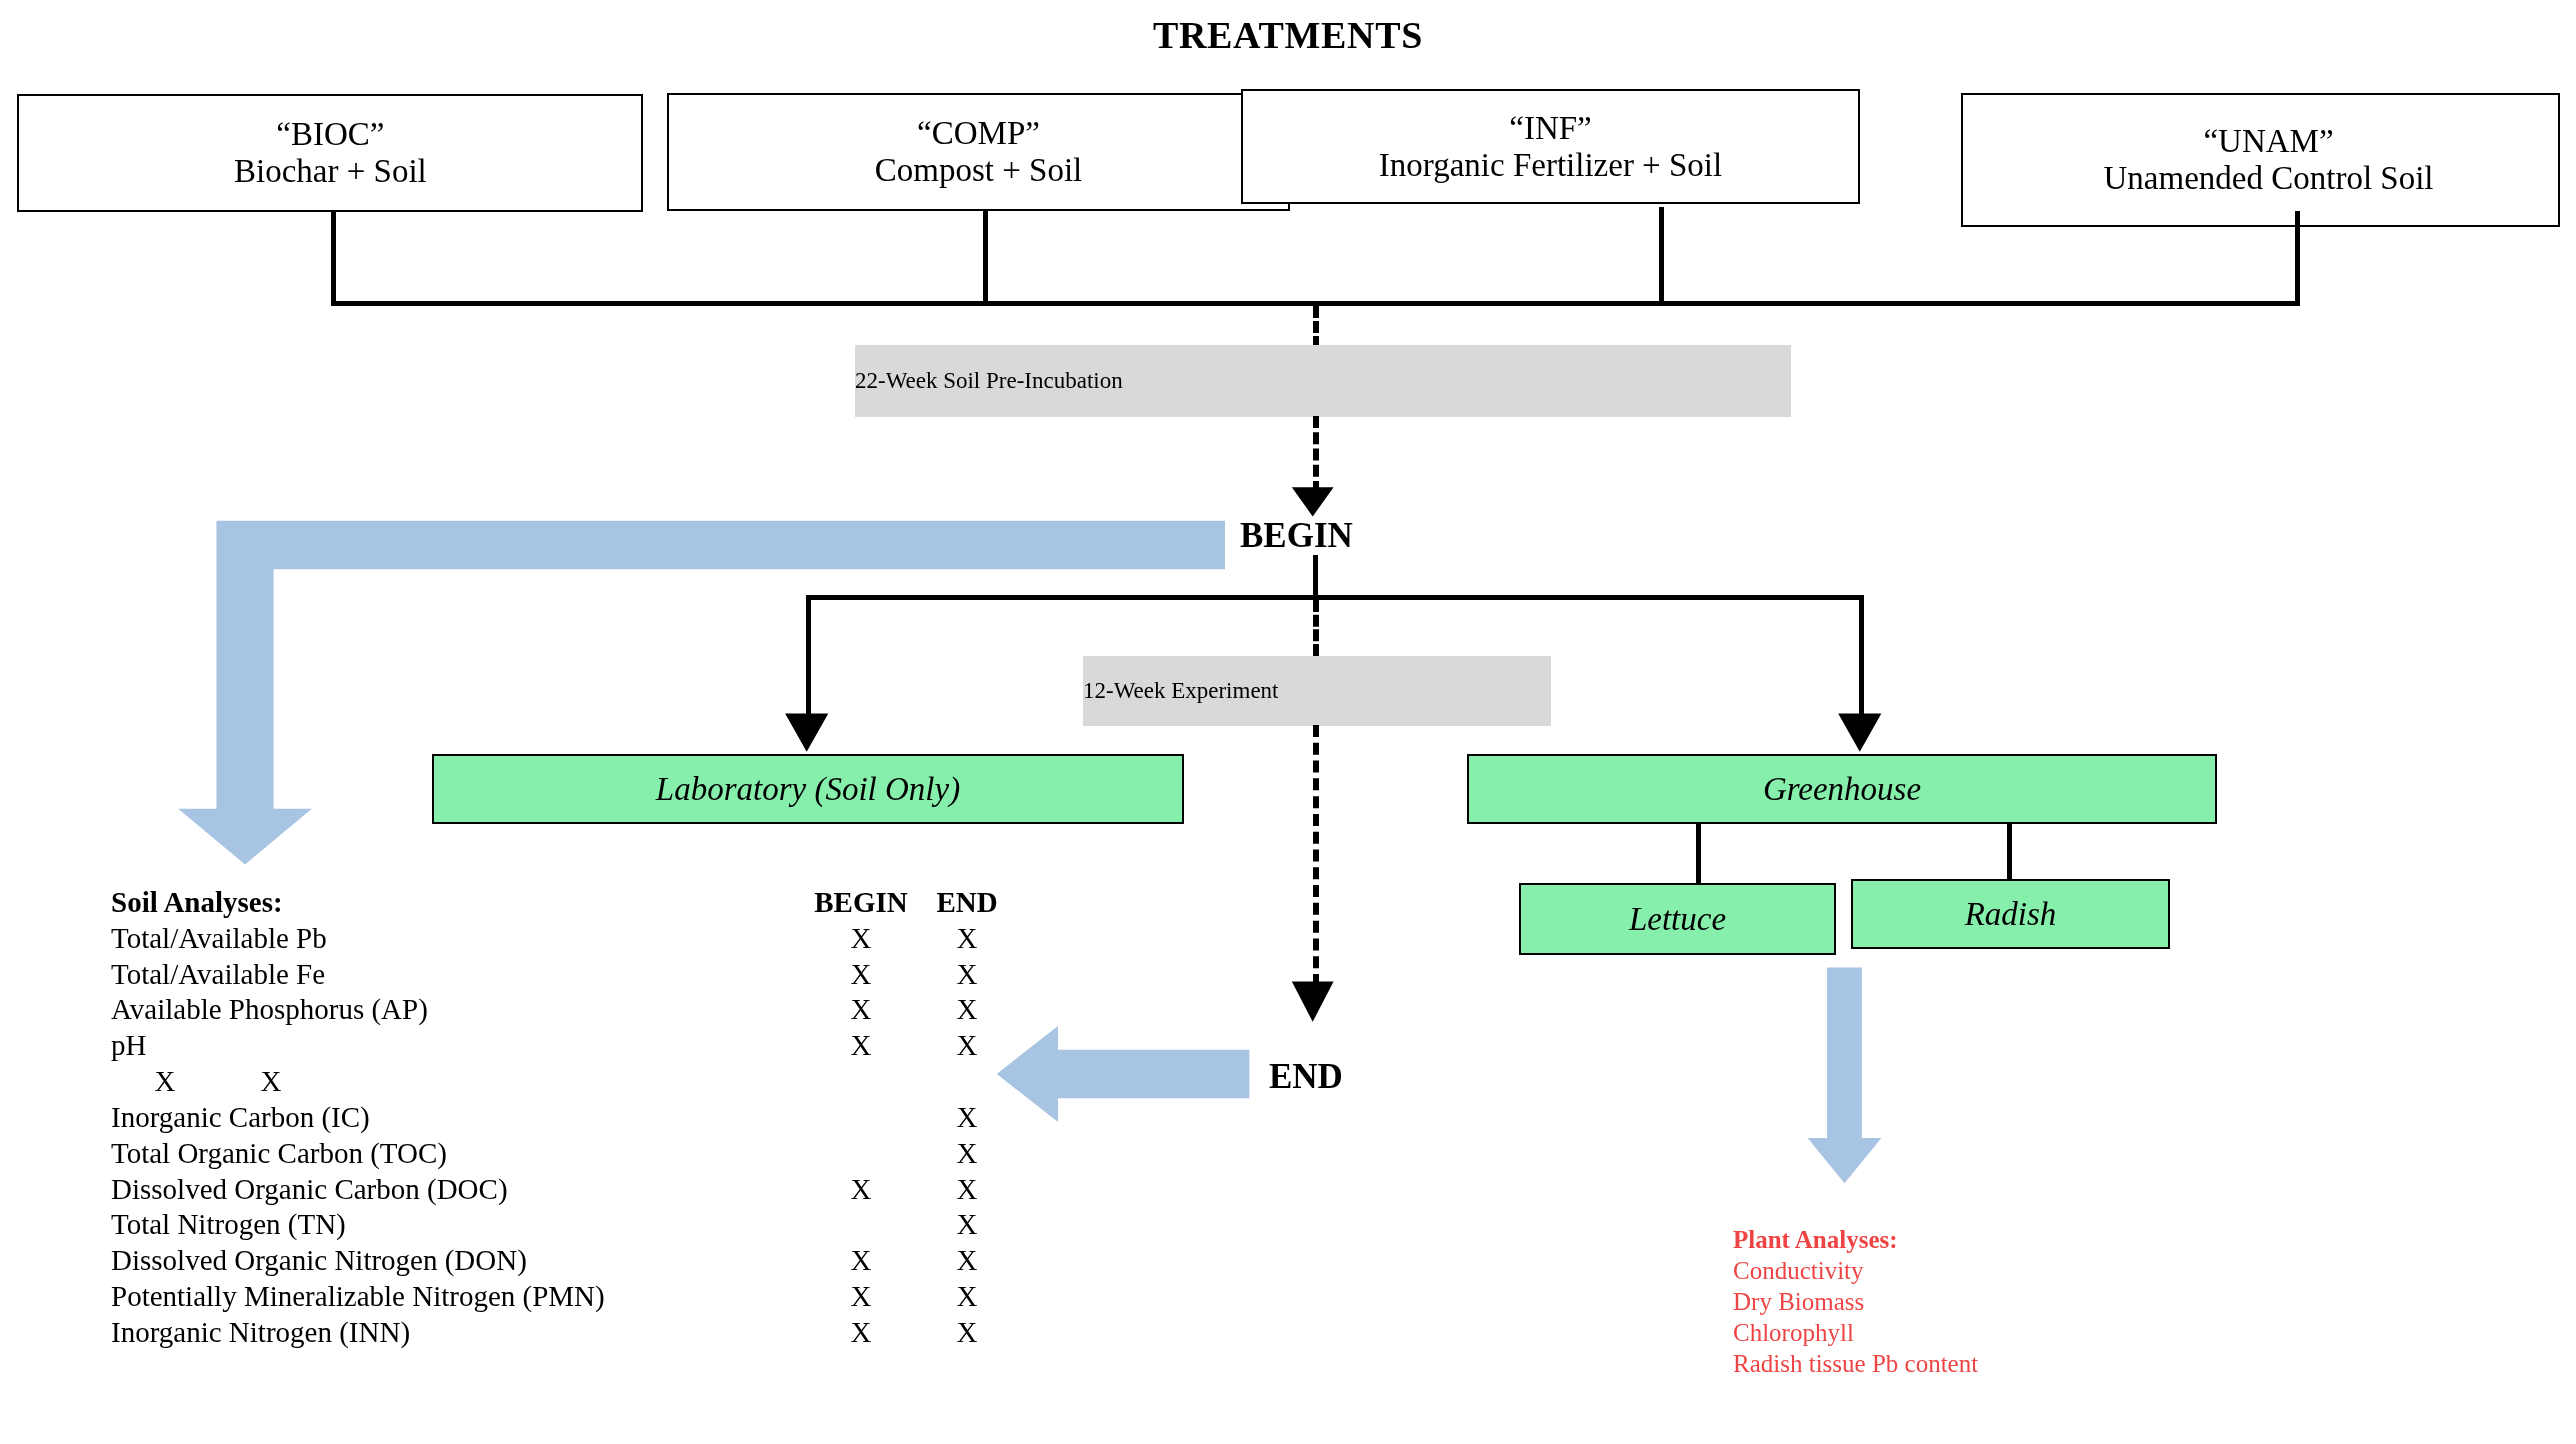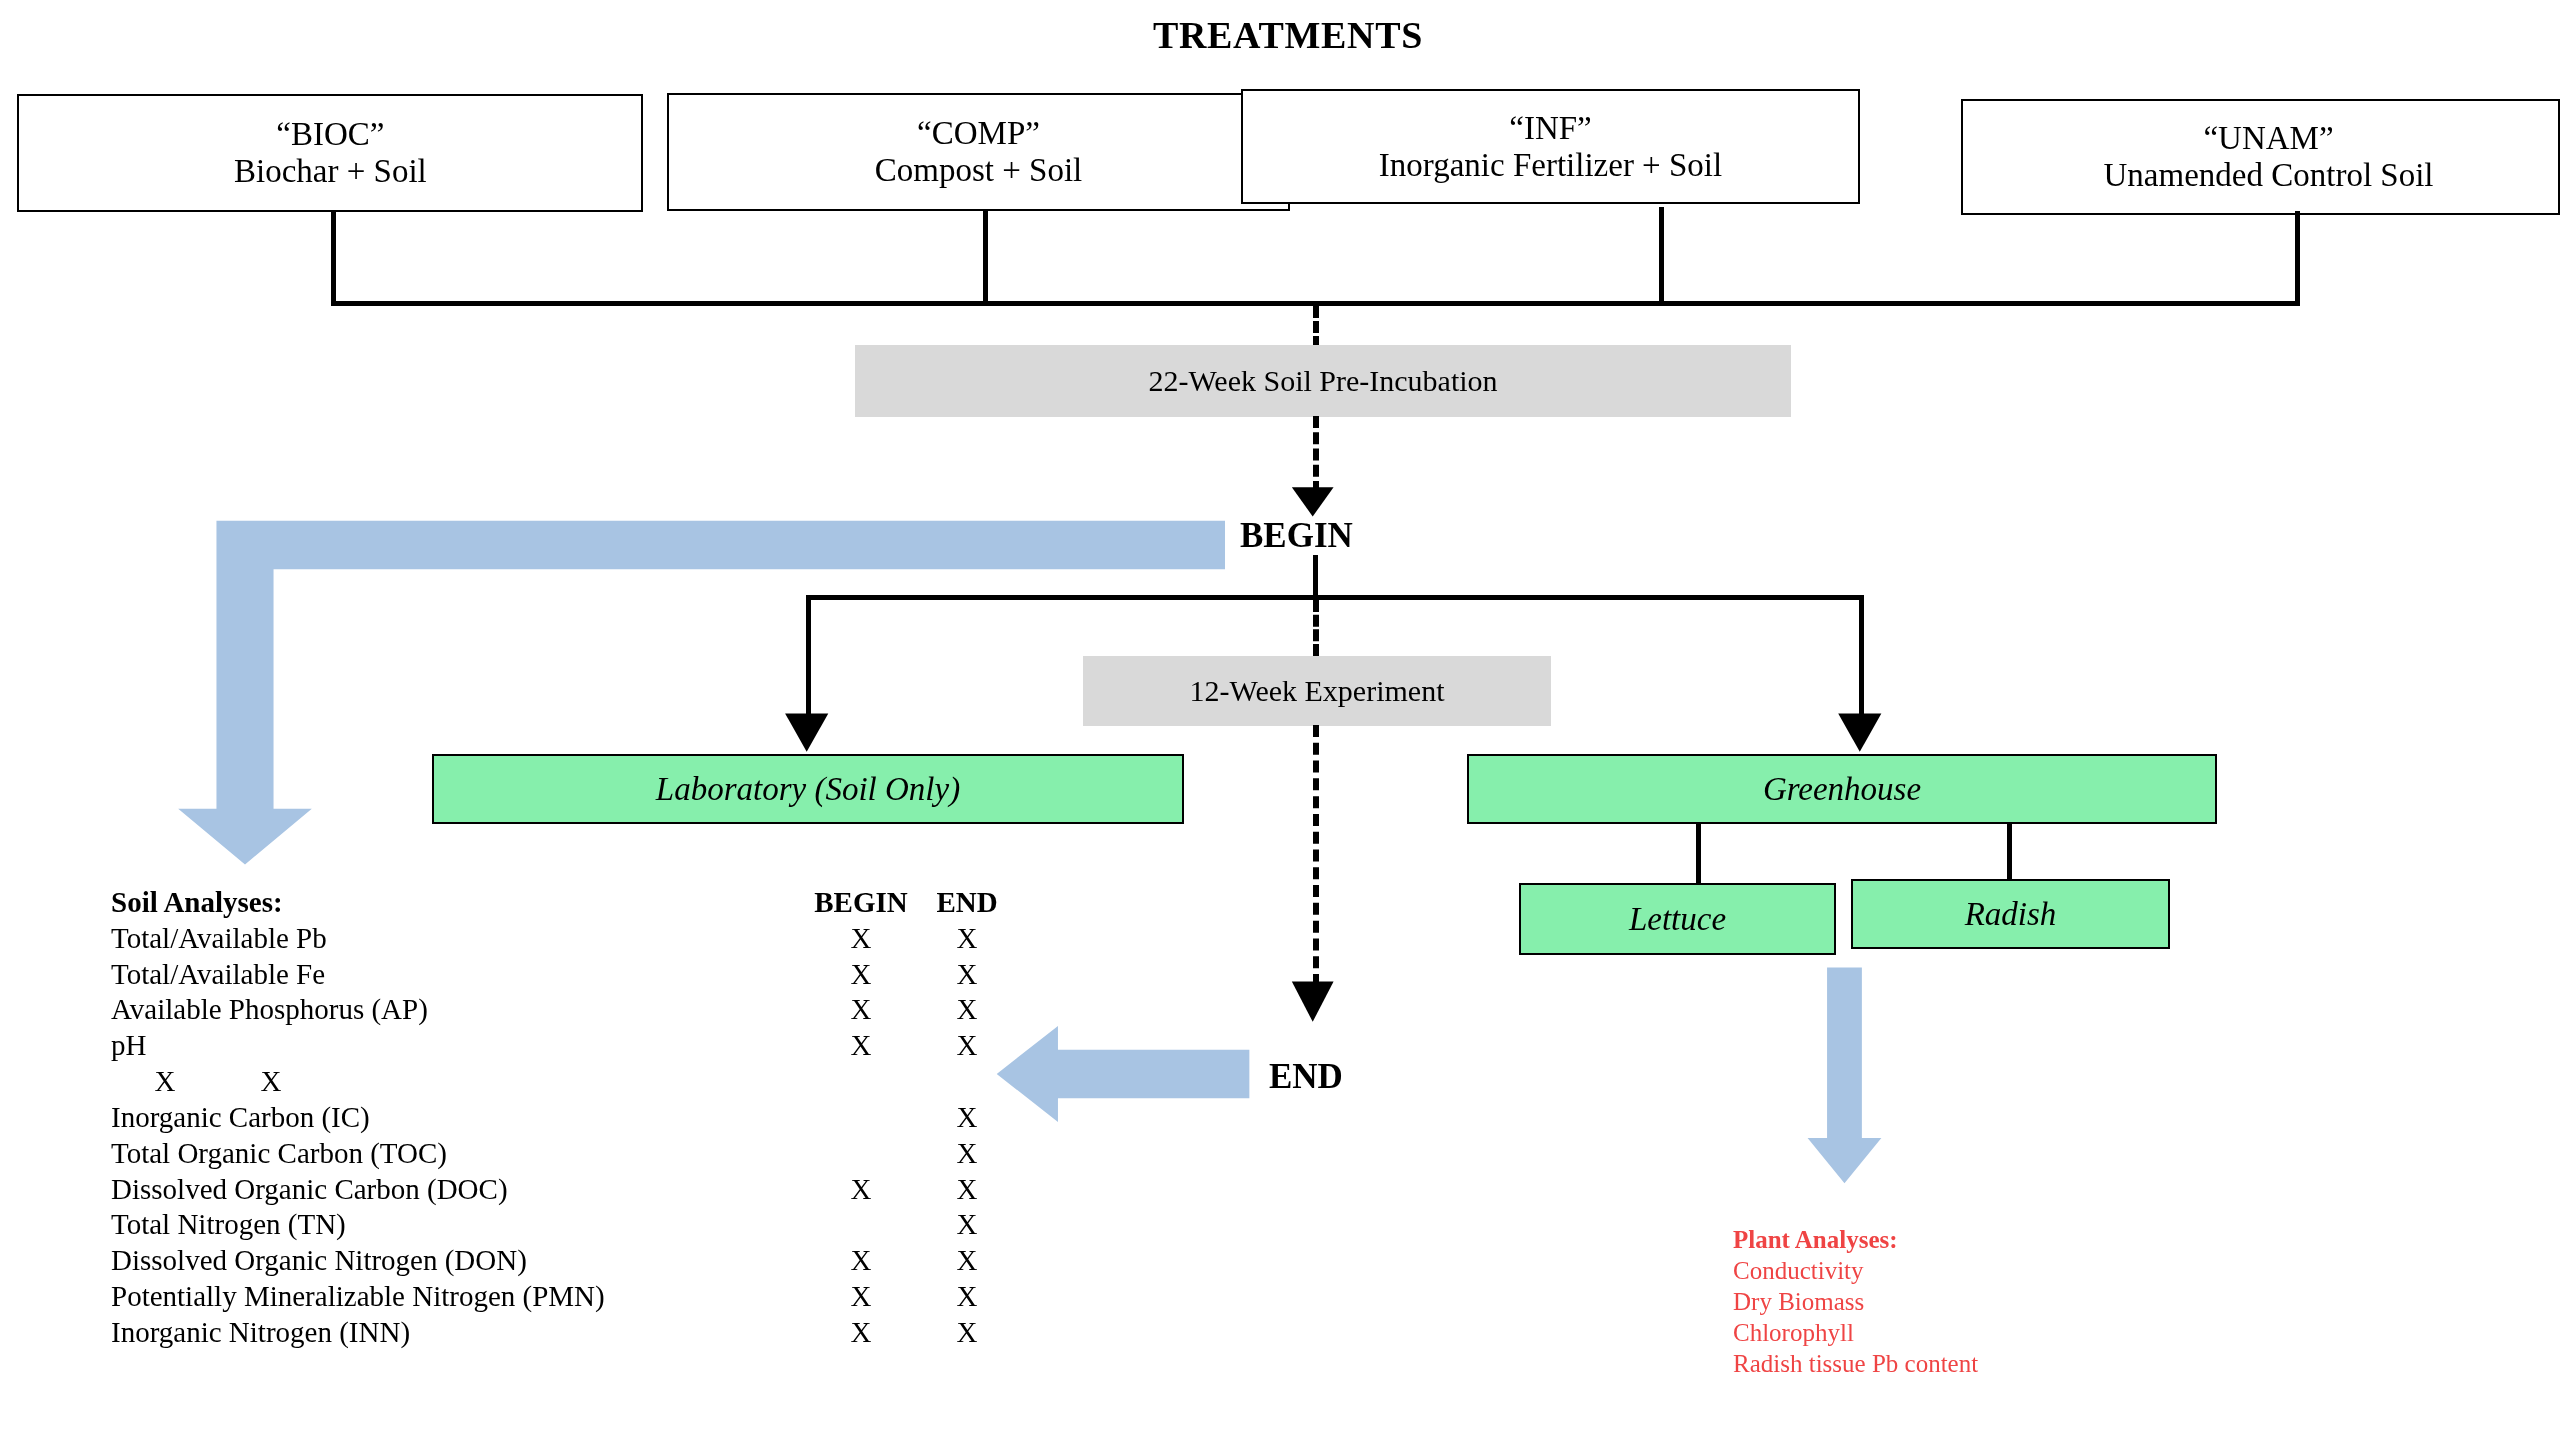--- a/index.html
+++ b/index.html
@@ -36,24 +36,23 @@
     text-align:center;
     color:#000;
   }
   .tbox .code{font-size:33px;line-height:1.12;}
   .tbox .desc{font-size:33px;line-height:1.12;}
 
   
   .graybox{
     background:#d9d9d9;
     color:#000;
-    font-size:30px;
+    font-size:23px;
     display:flex;
     align-items:center;
-    justify-content:center;
     text-align:center;
     box-sizing:border-box;
   }
 
   
   .pbox{
     box-sizing:border-box;
     border:2.8px solid #000;
     background:#86efac;
     display:flex;
@@ -117,21 +116,21 @@
   <div class="abs tbox" style="left:667px;top:93px;width:623px;height:118px;">
     <span class="code">“COMP”</span>
     <span class="desc">Compost + Soil</span>
   </div>
 
   <div class="abs tbox" style="left:1241px;top:89px;width:619px;height:115px;">
     <span class="code">“INF”</span>
     <span class="desc">Inorganic Fertilizer + Soil</span>
   </div>
 
-  <div class="abs tbox" style="left:1961px;top:99px;width:599px;height:116px;padding-left:16px;">
+  <div class="abs tbox" style="left:1961px;top:93px;width:599px;height:134px;padding-left:16px;">
     <span class="code">“UNAM”</span>
     <span class="desc">Unamended Control Soil</span>
   </div>
 
   <div class="abs vline" style="left:331px;top:212px;height:94px;"></div>
   <div class="abs vline" style="left:983px;top:211px;height:95px;"></div>
   <div class="abs vline" style="left:1659px;top:207px;height:99px;"></div>
   <div class="abs vline" style="left:2295px;top:211px;height:95px;"></div>
 
   <div class="abs hline" style="left:331px;top:301px;width:1968px;"></div>

